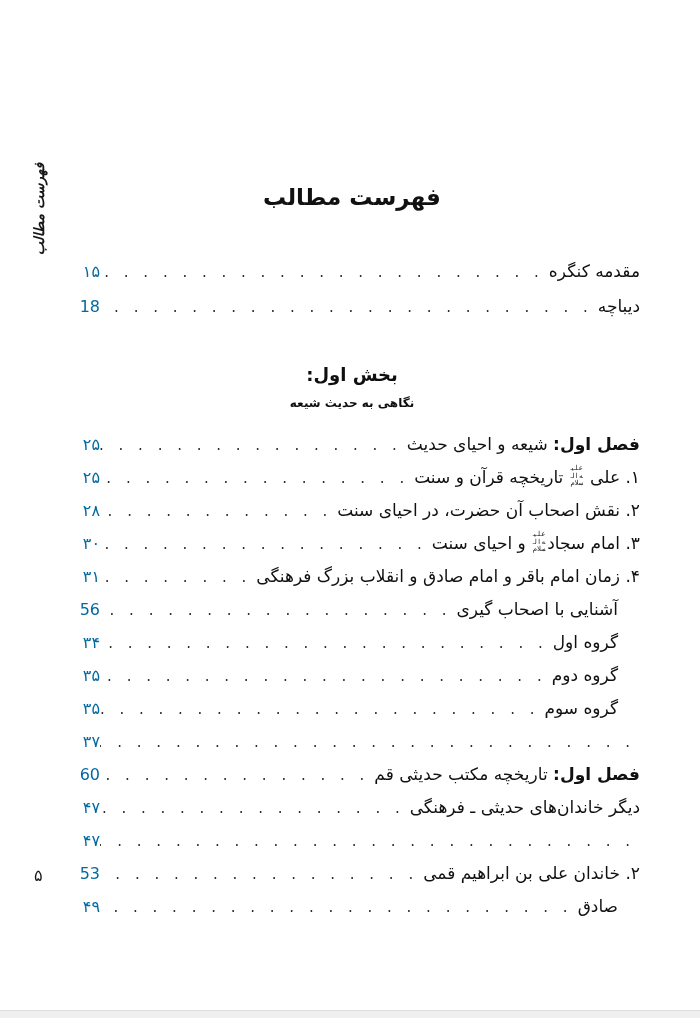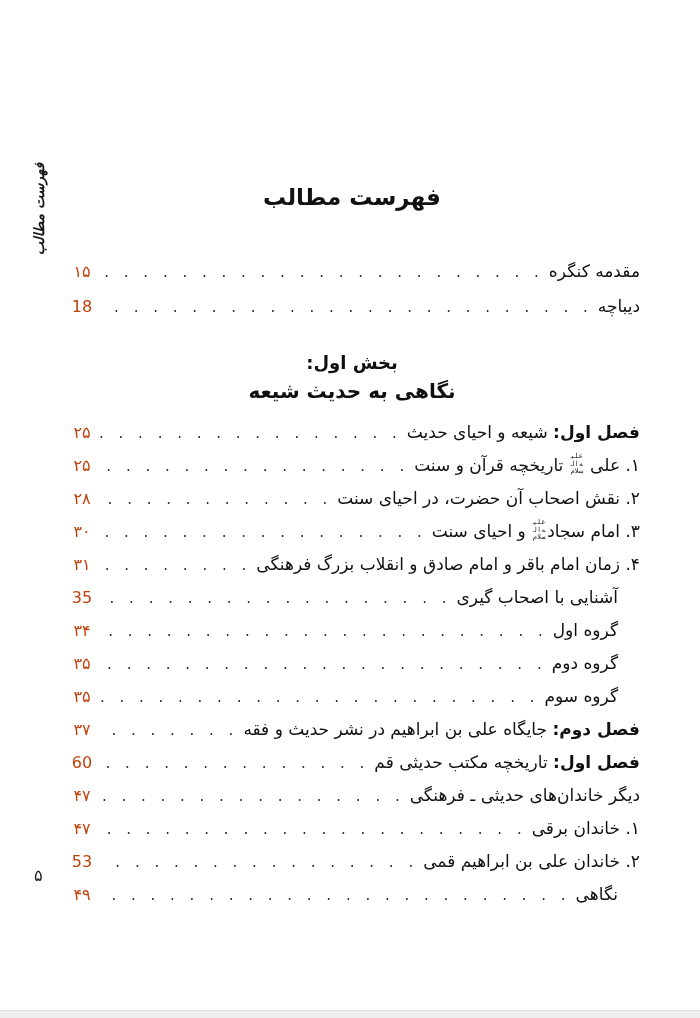--- a/index.html
+++ b/index.html
@@ -48,29 +48,29 @@
     vertical-align:-2px;white-space:normal;word-break:break-word;
     color:#222;
     font-family:Liberation Mono, monospace;
   }
   .dots{
     flex:1 1 auto;overflow:hidden;
     font-size:15px;letter-spacing:5px;color:#2d2d2d;
     padding:0 5px;white-space:nowrap;
   }
   .pagenum{
-    flex:0 0 auto;min-width:36px;text-align:center;
-    font-size:16px;color:#c2410c;
+    flex:0 0 auto;min-width:36px;text-align:right;
+    font-size:16px;color:#0369a1;
   }
   .part{
     text-align:center;font-weight:bold;color:#0f0f0f;
-    margin-top:24px;margin-bottom:10px;
+    margin-top:36px;margin-bottom:10px;
   }
   .part-line1{font-size:18px;line-height:29px;}
-  .part-line2{font-size:20px;line-height:29px;}
+  .part-line2{font-size:12px;line-height:29px;}
   
   .toc-row.front{height:35px;line-height:35px;}
   
   .bottom-edge{
     position:absolute;left:0;bottom:0;width:700px;height:7px;
     background:#efefef;border-top:1px solid #dedede;
   }
 </style>
 </head>
 <body>
@@ -117,63 +117,61 @@
         <span class="pagenum">۳۰</span>
       </div>
       <div class="toc-row">
         <span class="label"><span>۴. زمان امام باقر و امام صادق و انقلاب بزرگ فرهنگی</span></span>
         <span class="dots">. . . . . . . . . . . . . . . . . . . . . . . . . . . . . . . . . . . . . . . . . . . . . . . . . . . . . . . . . . . . . . . . . . . . . . . . . . . . . . . . . . . . . . . . . . . . . . . . . . . . . . . . . . . . . . . . . . . . . . . .</span>
         <span class="pagenum">۳۱</span>
       </div>
       <div class="toc-row indent">
         <span class="label"><span>آشنایی با اصحاب گیری</span></span>
         <span class="dots">. . . . . . . . . . . . . . . . . . . . . . . . . . . . . . . . . . . . . . . . . . . . . . . . . . . . . . . . . . . . . . . . . . . . . . . . . . . . . . . . . . . . . . . . . . . . . . . . . . . . . . . . . . . . . . . . . . . . . . . .</span>
-        <span class="pagenum">35</span>
+        <span class="pagenum">56</span>
       </div>
       <div class="toc-row indent">
         <span class="label"><span>گروه اول</span></span>
         <span class="dots">. . . . . . . . . . . . . . . . . . . . . . . . . . . . . . . . . . . . . . . . . . . . . . . . . . . . . . . . . . . . . . . . . . . . . . . . . . . . . . . . . . . . . . . . . . . . . . . . . . . . . . . . . . . . . . . . . . . . . . . .</span>
         <span class="pagenum">۳۴</span>
       </div>
       <div class="toc-row indent">
         <span class="label"><span>گروه دوم</span></span>
         <span class="dots">. . . . . . . . . . . . . . . . . . . . . . . . . . . . . . . . . . . . . . . . . . . . . . . . . . . . . . . . . . . . . . . . . . . . . . . . . . . . . . . . . . . . . . . . . . . . . . . . . . . . . . . . . . . . . . . . . . . . . . . .</span>
         <span class="pagenum">۳۵</span>
       </div>
       <div class="toc-row indent">
         <span class="label"><span>گروه سوم</span></span>
         <span class="dots">. . . . . . . . . . . . . . . . . . . . . . . . . . . . . . . . . . . . . . . . . . . . . . . . . . . . . . . . . . . . . . . . . . . . . . . . . . . . . . . . . . . . . . . . . . . . . . . . . . . . . . . . . . . . . . . . . . . . . . . .</span>
         <span class="pagenum">۳۵</span>
       </div>
       <div class="toc-row">
-        <span class="label"><span class="bold">فصل دوم:</span><span> جایگاه علی بن ابراهیم در نشر حدیث و فقه</span></span>
         <span class="dots">. . . . . . . . . . . . . . . . . . . . . . . . . . . . . . . . . . . . . . . . . . . . . . . . . . . . . . . . . . . . . . . . . . . . . . . . . . . . . . . . . . . . . . . . . . . . . . . . . . . . . . . . . . . . . . . . . . . . . . . .</span>
         <span class="pagenum">۳۷</span>
       </div>
       <div class="toc-row">
         <span class="label"><span class="bold">فصل اول:</span><span> تاریخچه مکتب حدیثی قم</span></span>
         <span class="dots">. . . . . . . . . . . . . . . . . . . . . . . . . . . . . . . . . . . . . . . . . . . . . . . . . . . . . . . . . . . . . . . . . . . . . . . . . . . . . . . . . . . . . . . . . . . . . . . . . . . . . . . . . . . . . . . . . . . . . . . .</span>
         <span class="pagenum">60</span>
       </div>
       <div class="toc-row">
         <span class="label"><span>دیگر خاندان‌های حدیثی ـ فرهنگی</span></span>
         <span class="dots">. . . . . . . . . . . . . . . . . . . . . . . . . . . . . . . . . . . . . . . . . . . . . . . . . . . . . . . . . . . . . . . . . . . . . . . . . . . . . . . . . . . . . . . . . . . . . . . . . . . . . . . . . . . . . . . . . . . . . . . .</span>
         <span class="pagenum">۴۷</span>
       </div>
       <div class="toc-row">
-        <span class="label"><span>۱. خاندان برقی</span></span>
         <span class="dots">. . . . . . . . . . . . . . . . . . . . . . . . . . . . . . . . . . . . . . . . . . . . . . . . . . . . . . . . . . . . . . . . . . . . . . . . . . . . . . . . . . . . . . . . . . . . . . . . . . . . . . . . . . . . . . . . . . . . . . . .</span>
         <span class="pagenum">۴۷</span>
       </div>
       <div class="toc-row">
         <span class="label"><span>۲. خاندان علی بن ابراهیم قمی</span></span>
         <span class="dots">. . . . . . . . . . . . . . . . . . . . . . . . . . . . . . . . . . . . . . . . . . . . . . . . . . . . . . . . . . . . . . . . . . . . . . . . . . . . . . . . . . . . . . . . . . . . . . . . . . . . . . . . . . . . . . . . . . . . . . . .</span>
         <span class="pagenum">53</span>
       </div>
       <div class="toc-row indent">
-        <span class="label"><span>نگاهی</span></span>
+        <span class="label"><span>صادق</span></span>
         <span class="dots">. . . . . . . . . . . . . . . . . . . . . . . . . . . . . . . . . . . . . . . . . . . . . . . . . . . . . . . . . . . . . . . . . . . . . . . . . . . . . . . . . . . . . . . . . . . . . . . . . . . . . . . . . . . . . . . . . . . . . . . .</span>
         <span class="pagenum">۴۹</span>
       </div>
     </div>
 </div>
 
 <div class="bottom-edge"></div>
 
 </body></html>

